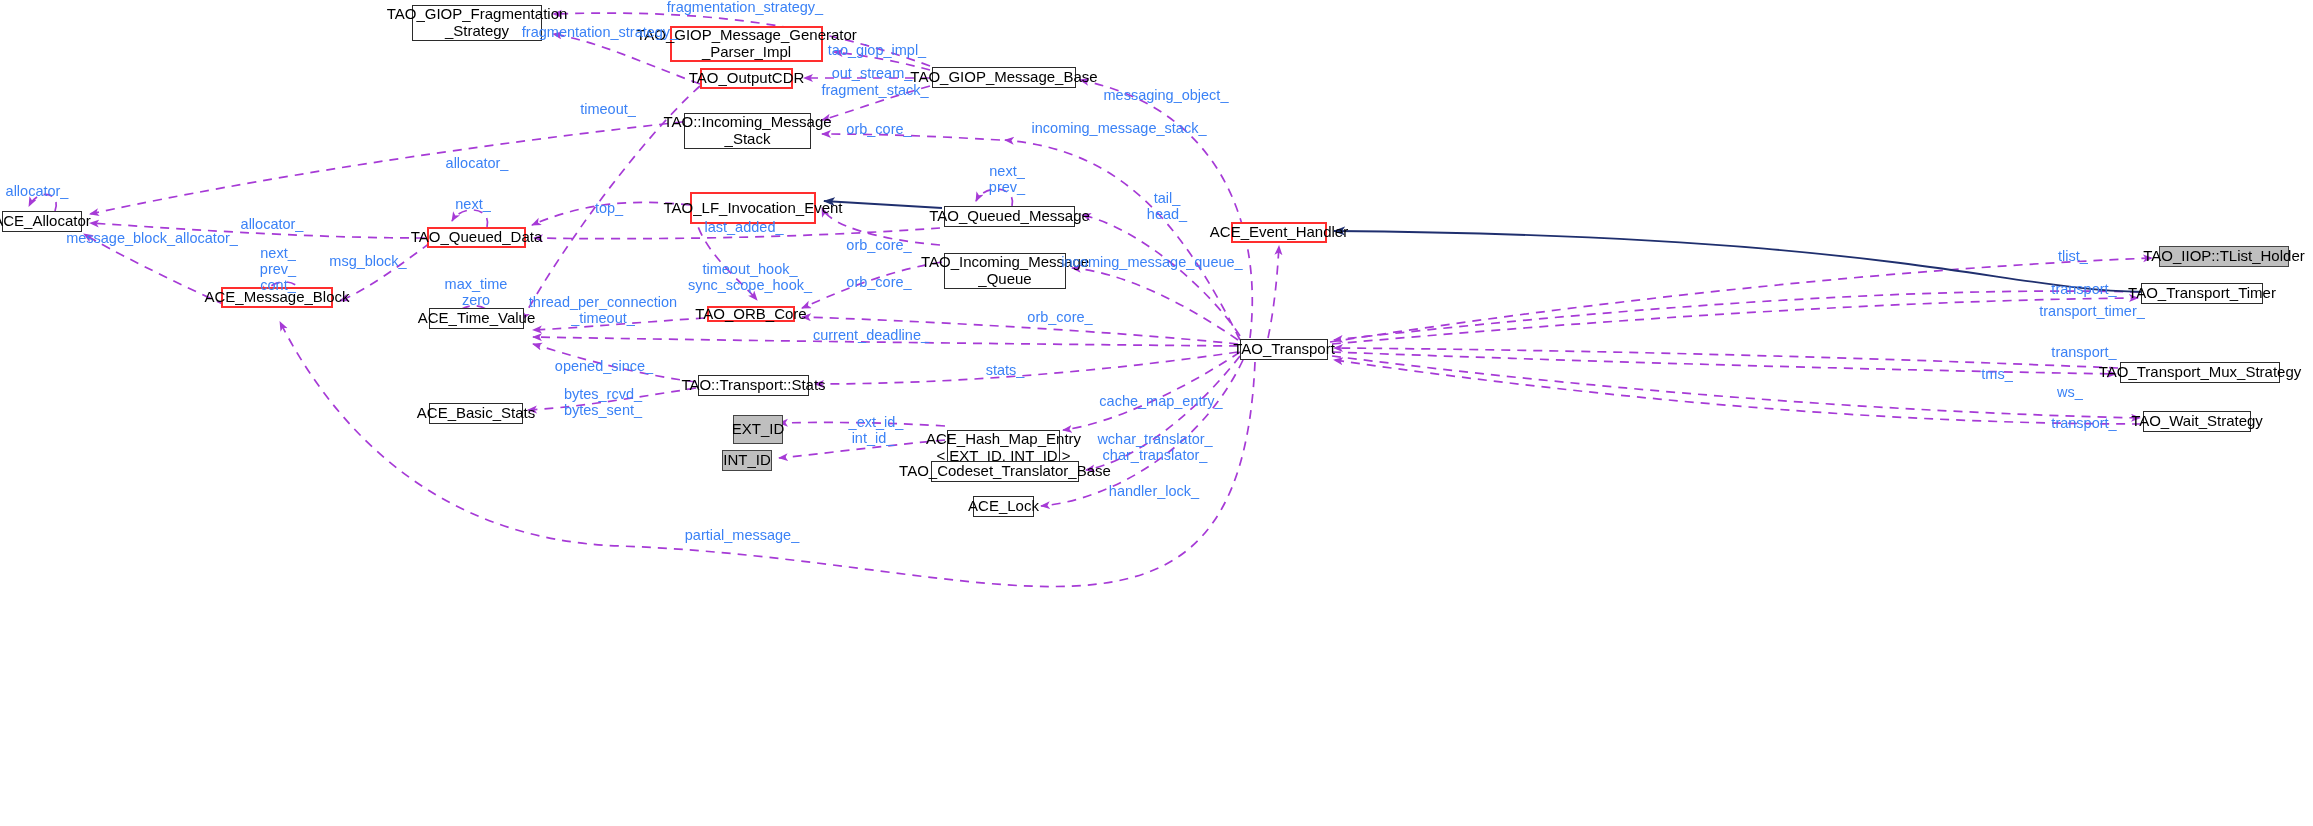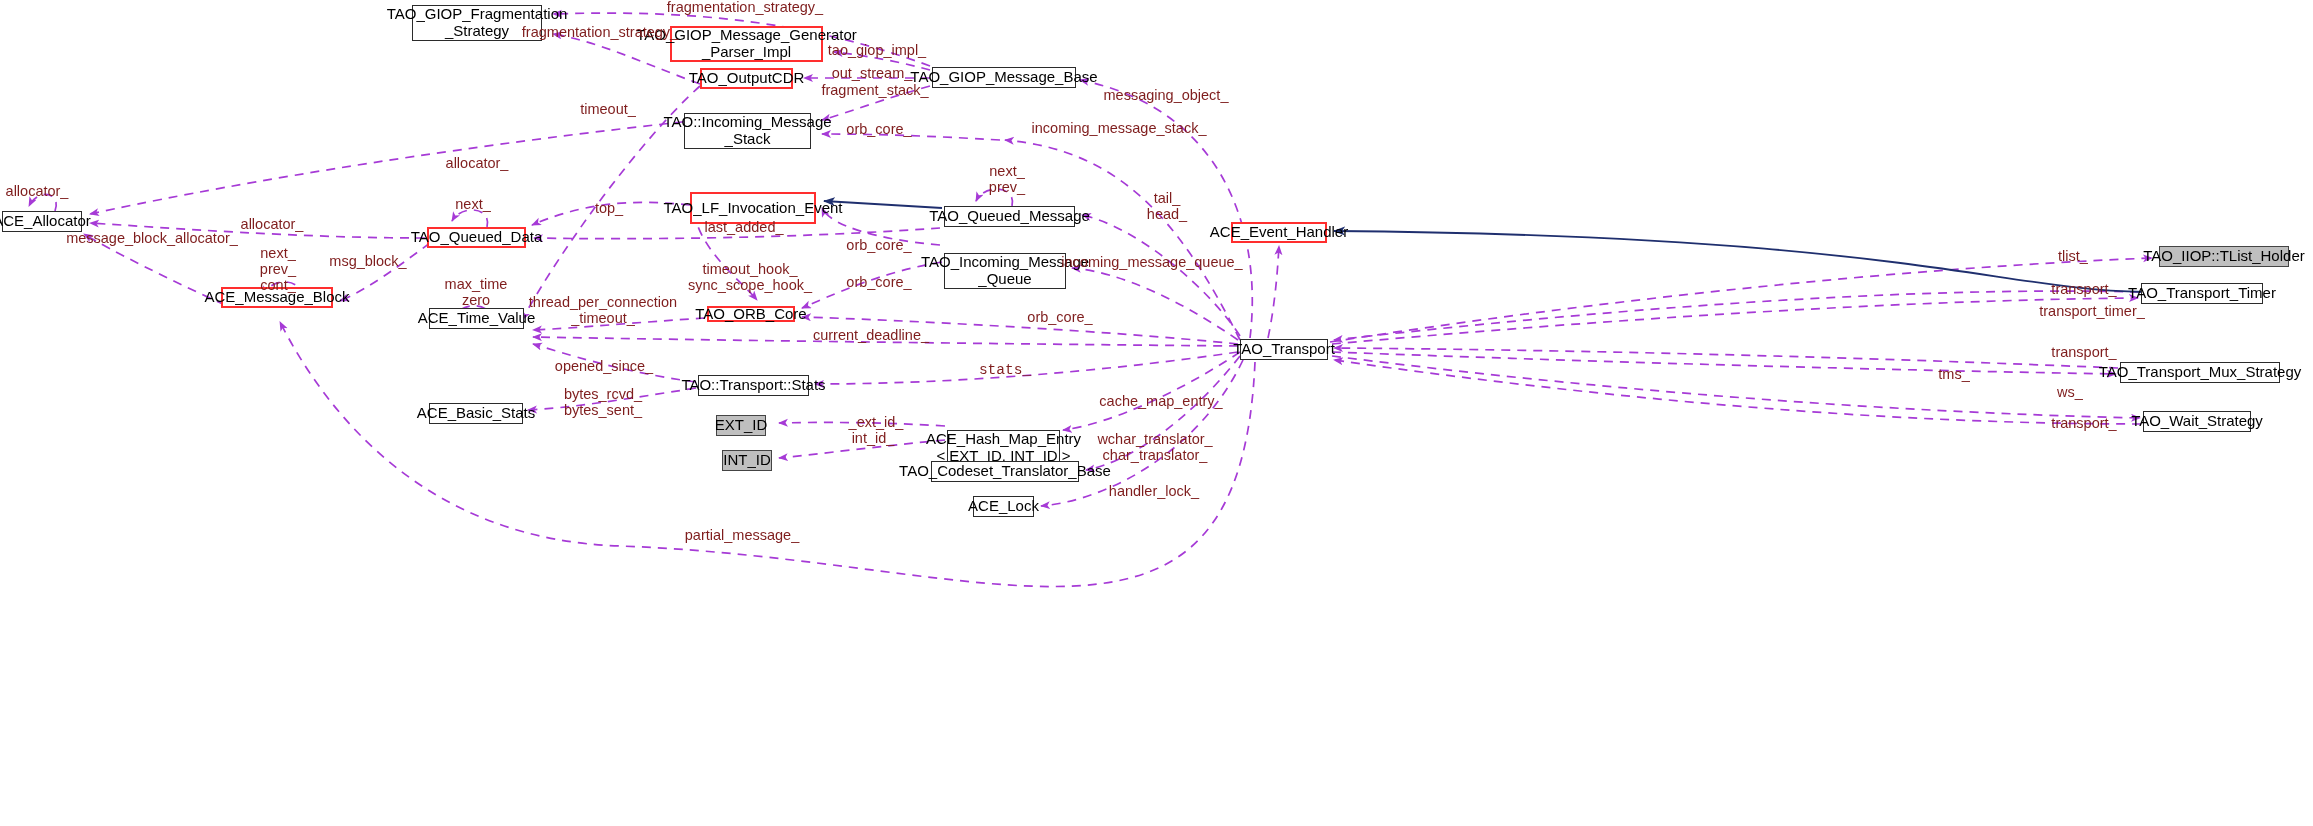--- a/index.html
+++ b/index.html
@@ -22,21 +22,21 @@
     background:#ffffff;
     white-space:pre-line;
     padding:2px 6px;
   }
   .node.black{border:1.5px solid #2b2b2b;}
   .node.red{border:2px solid #ff2e2e;}
   .node.gray{border:1.5px solid #444444;background:#bfbfbf;}
   .elabel{
     position:absolute;
     font-size:14.5px;
-    color:#7f1d1d;
+    color:#3b82f6;
     white-space:pre-line;
     text-align:center;
     line-height:1.1;
     transform:translate(-50%,-50%);
   }
 </style>
 </head>
 <body>
 
 <div id="canvas">
@@ -170,21 +170,21 @@
 _Queue</div>
   <div class="node black" style="left:2141px;top:283px;width:122px;height:21px;">TAO_Transport_Timer</div>
   <div class="node red" style="left:221px;top:287px;width:112px;height:21px;">ACE_Message_Block</div>
   <div class="node red" style="left:707px;top:306px;width:88px;height:16px;">TAO_ORB_Core</div>
   <div class="node black" style="left:429px;top:308px;width:95px;height:21px;">ACE_Time_Value</div>
   <div class="node black" style="left:1240px;top:339px;width:88px;height:21px;">TAO_Transport</div>
   <div class="node black" style="left:2120px;top:362px;width:160px;height:21px;">TAO_Transport_Mux_Strategy</div>
   <div class="node black" style="left:698px;top:375px;width:111px;height:21px;">TAO::Transport::Stats</div>
   <div class="node black" style="left:2143px;top:411px;width:108px;height:21px;">TAO_Wait_Strategy</div>
   <div class="node black" style="left:429px;top:403px;width:94px;height:21px;">ACE_Basic_Stats</div>
-  <div class="node gray" style="left:716px;top:415px;width:50px;height:21px;">EXT_ID</div>
+  <div class="node gray" style="left:733px;top:415px;width:50px;height:29px;">EXT_ID</div>
   <div class="node black" style="left:947px;top:416px;width:113px;height:36px;margin-top:14px;">ACE_Hash_Map_Entry
 &lt; EXT_ID, INT_ID &gt;</div>
   <div class="node gray" style="left:722px;top:450px;width:50px;height:21px;">INT_ID</div>
   <div class="node black" style="left:931px;top:461px;width:148px;height:21px;">TAO_Codeset_Translator_Base</div>
   <div class="node black" style="left:973px;top:496px;width:61px;height:21px;">ACE_Lock</div>
 
   <div class="elabel" style="left:745px;top:8px;">fragmentation_strategy_</div>
   <div class="elabel" style="left:600px;top:33px;">fragmentation_strategy_</div>
   <div class="elabel" style="left:877px;top:51px;">tao_giop_impl_</div>
   <div class="elabel" style="left:1166px;top:68px;margin-top:28px;">messaging_object_</div>
@@ -216,22 +216,22 @@
 sync_scope_hook_</div>
   <div class="elabel" style="left:879px;top:283px;">orb_core_</div>
   <div class="elabel" style="left:2092px;top:312px;">transport_timer_</div>
   <div class="elabel" style="left:476px;top:293px;">max_time
 zero</div>
   <div class="elabel" style="left:603px;top:311px;">thread_per_connection
 _timeout_</div>
   <div class="elabel" style="left:1060px;top:318px;">orb_core_</div>
   <div class="elabel" style="left:871px;top:336px;">current_deadline_</div>
   <div class="elabel" style="left:2084px;top:353px;">transport_</div>
-  <div class="elabel" style="left:1954px;top:375px;">tms_</div>
-  <div class="elabel" style="left:1005px;top:371px;font-family:Liberation Mono, monospace;">stats_</div>
+  <div class="elabel" style="left:1997px;top:375px;">tms_</div>
+  <div class="elabel" style="left:1005px;top:371px;">stats_</div>
   <div class="elabel" style="left:604px;top:367px;">opened_since_</div>
   <div class="elabel" style="left:2070px;top:393px;">ws_</div>
   <div class="elabel" style="left:603px;top:403px;">bytes_rcvd_
 bytes_sent_</div>
   <div class="elabel" style="left:1161px;top:402px;">cache_map_entry_</div>
   <div class="elabel" style="left:2084px;top:424px;">transport_</div>
   <div class="elabel" style="left:876px;top:423px;">_ext_id_</div>
   <div class="elabel" style="left:873px;top:439px;">int_id_</div>
   <div class="elabel" style="left:1155px;top:448px;">wchar_translator_
 char_translator_</div>

